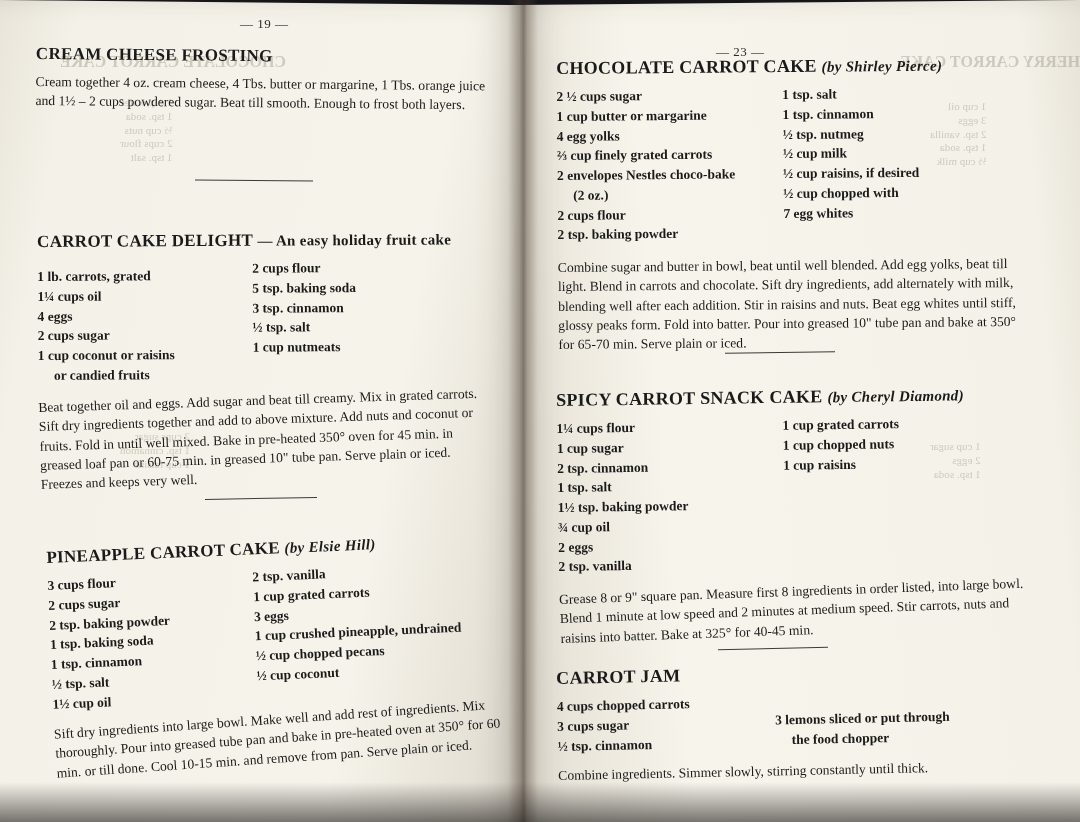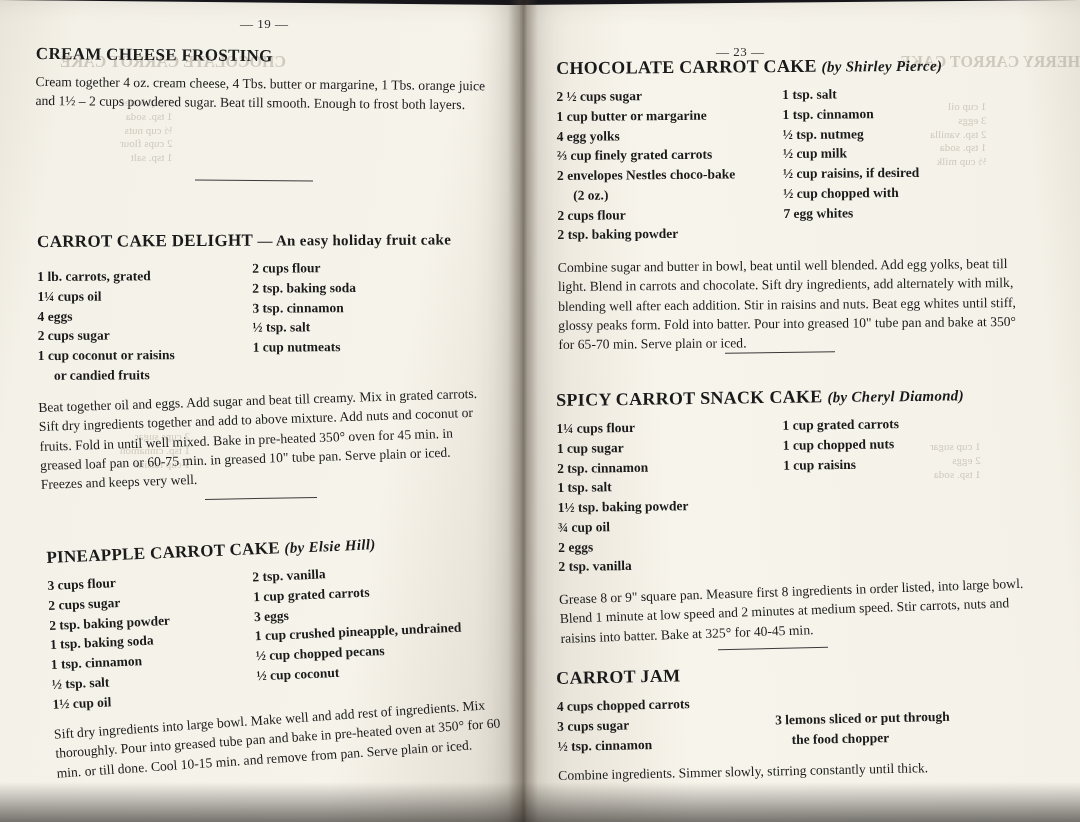--- a/index.html
+++ b/index.html
@@ -179,21 +179,21 @@
             <li>1¼ cups oil</li>
             <li>4 eggs</li>
             <li>2 cups sugar</li>
             <li>1 cup coconut or raisins</li>
             <li class="indent">or candied fruits</li>
           </ul>
         </div>
         <div class="ing-col">
           <ul>
             <li>2 cups flour</li>
-            <li>2 tsp. baking soda</li>
+            <li>5 tsp. baking soda</li>
             <li>3 tsp. cinnamon</li>
             <li>½ tsp. salt</li>
             <li>1 cup nutmeats</li>
           </ul>
         </div>
       </div>
       <div class="method tilt-c" style="width:452px; margin-top:12px;">Beat together oil and eggs. Add sugar and beat till creamy. Mix in grated carrots. Sift dry ingredients together and add to above mixture. Add nuts and coconut or fruits. Fold in until well mixed. Bake in pre-heated 350° oven for 45 min. in greased loaf pan or 60-75 min. in greased 10" tube pan. Serve plain or iced. Freezes and keeps very well.</div>
     </div>
 
     <div class="rule" style="position:absolute; left:205px; top:498px; width:112px; transform:rotate(-1deg);"></div>

